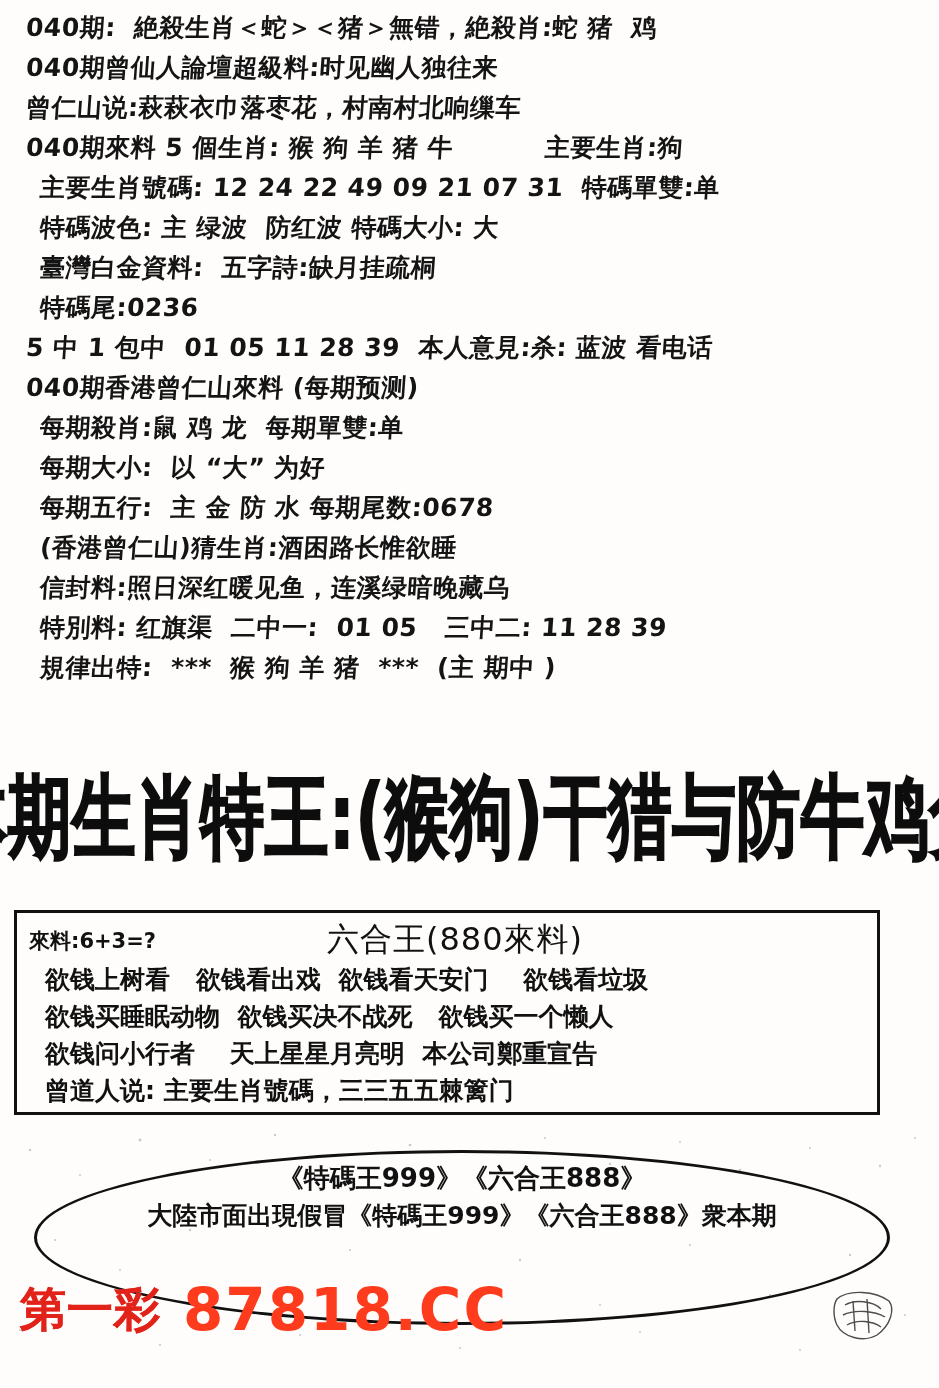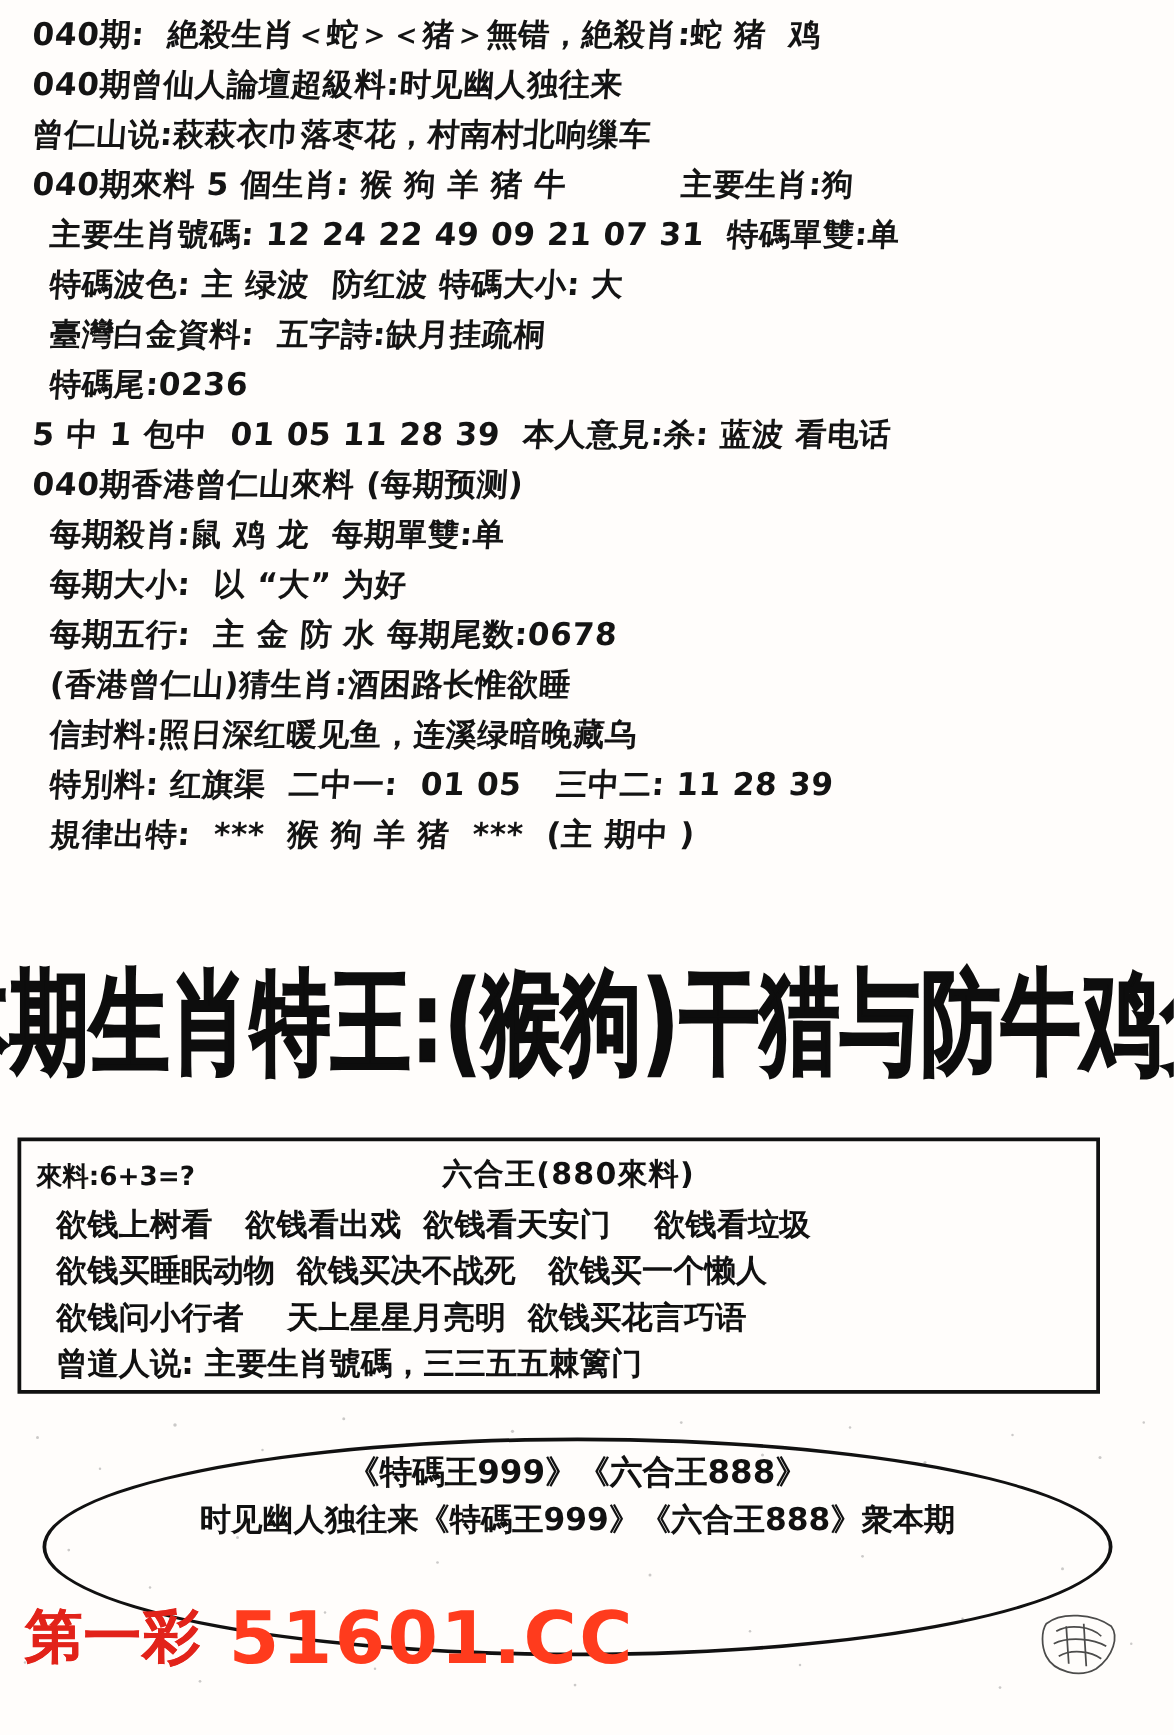--- a/index.html
+++ b/index.html
@@ -70,22 +70,22 @@
     top: 910px;
     width: 866px;
     height: 205px;
     border: 3px solid #111111;
     box-sizing: border-box;
     background: #fffdfb;
     padding-left: 16px;
   }
   .box-title {
     text-align: center;
-    font-size: 24px;
-    font-weight: bold;
+    font-size: 32px;
+    font-weight: normal;
     line-height: 44px;
     padding-top: 4px;
     letter-spacing: 1px;
     font-family: "DejaVu Sans", sans-serif;
   }
   .box-sub {
     position: absolute;
     left: 12px;
     top: 14px;
     font-size: 21px;
@@ -229,38 +229,38 @@
 
   <div class="banner">
     <div class="banner-text">《本期生肖特王:(猴狗)干猎与防牛鸡兔》</div>
   </div>
 
   <div class="box">
     <div class="box-sub">來料:6+3=?</div>
     <div class="box-title">六合王(880來料)</div>
     <div class="box-line">欲钱上树看   欲钱看出戏  欲钱看天安门    欲钱看垃圾</div>
     <div class="box-line">欲钱买睡眠动物  欲钱买决不战死   欲钱买一个懒人</div>
-    <div class="box-line">欲钱问小行者    天上星星月亮明  欲钱买花言巧语</div>
+    <div class="box-line">欲钱问小行者    天上星星月亮明  本公司鄭重宣告</div>
     <div class="box-line">曾道人说: 主要生肖號碼，三三五五棘篱门</div>
   </div>
 
   <div class="oval">
     <div class="oval-line t1">《特碼王999》《六合王888》</div>
-    <div class="oval-line">时见幽人独往来《特碼王999》《六合王888》衆本期</div>
+    <div class="oval-line">大陸市面出現假冒《特碼王999》《六合王888》衆本期</div>
   </div>
 
   <svg class="stamp" viewBox="0 0 70 60" xmlns="http://www.w3.org/2000/svg">
     <g stroke="#111" stroke-width="1.4" fill="none">
       <path d="M8 14 C20 4, 46 6, 60 16 C66 24, 62 40, 48 50 C34 58, 14 52, 8 40 C4 32, 4 20, 8 14 Z"></path>
       <path d="M16 20 C26 14, 44 16, 52 24"></path>
       <path d="M14 30 C26 24, 46 26, 56 32"></path>
       <path d="M18 40 C28 34, 44 36, 52 42"></path>
       <path d="M24 16 L26 46"></path>
       <path d="M38 14 L40 48"></path>
     </g>
   </svg>
 
   <div class="footer">
     <div class="footer-brand">第一彩</div>
-    <div class="footer-url">51601.CC</div>
+    <div class="footer-url">87818.CC</div>
   </div>
 
 </div>
 
 </body></html>

